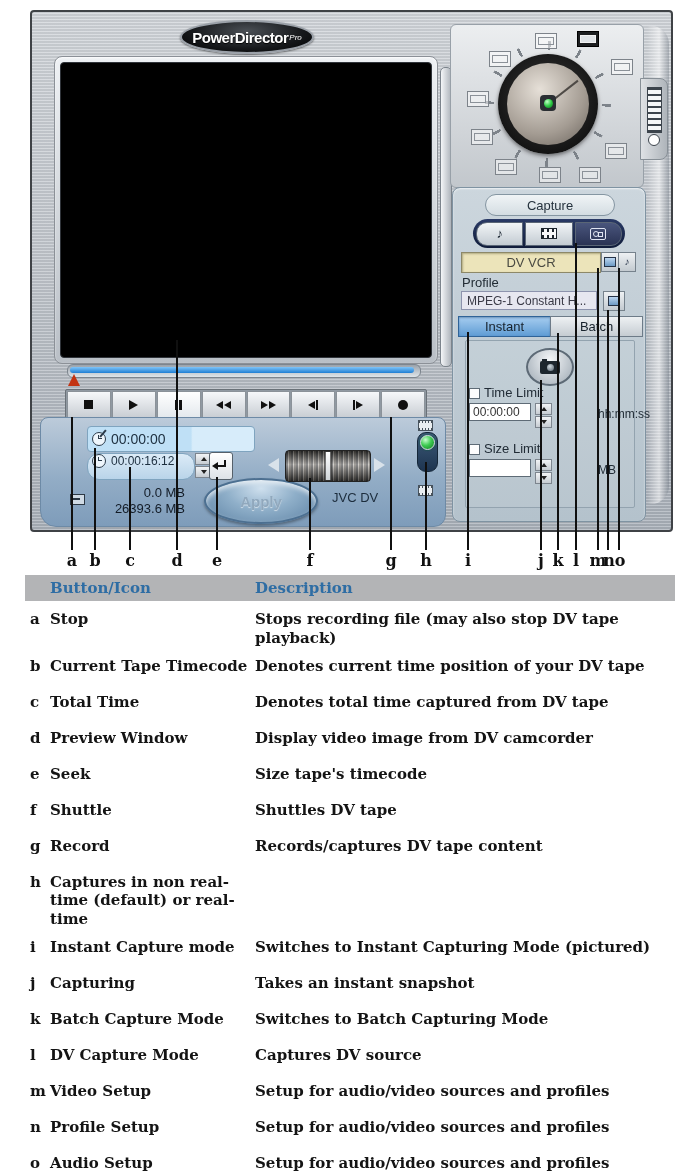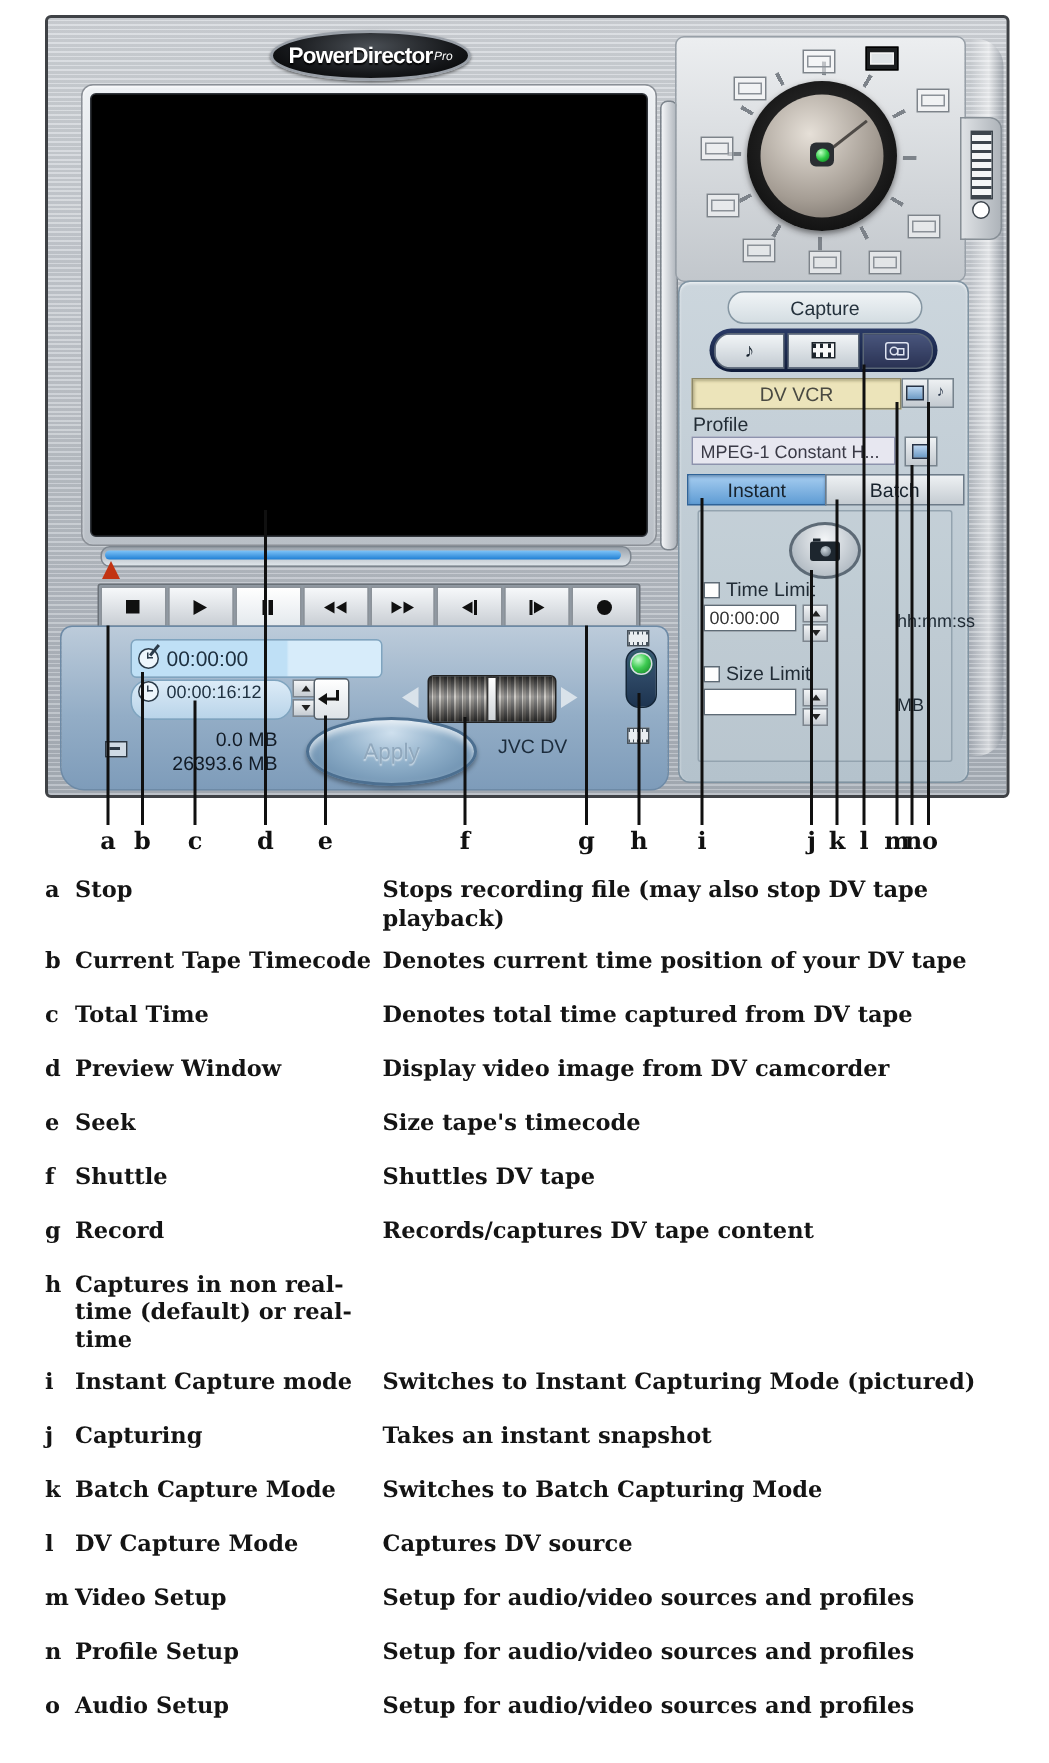--- a/index.html
+++ b/index.html
@@ -80,21 +80,21 @@
   .enter-ico .a{position:absolute;left:-2px;top:2px;width:0;height:0;
     border-top:4px solid transparent;border-bottom:4px solid transparent;border-right:6px solid #111;}
 
   .mb-text{position:absolute;color:#121b26;font-size:13px;text-align:right;width:130px;}
   .min-ico{position:absolute;left:38px;top:482px;width:13px;height:9px;border:1px solid #2c3844;background:#cfdae4;}
   .min-ico:before{content:"";position:absolute;left:2px;top:3px;width:7px;height:2px;background:#2c3844;}
 
   .apply-btn{position:absolute;left:172px;top:466px;width:110px;height:42px;border-radius:50%;
     background:radial-gradient(ellipse at 50% 20%,#cfe0ee 0%,#8fafc9 45%,#5d82a4 100%);
     border:2px solid #4c6f90;box-shadow:inset 0 3px 5px rgba(255,255,255,.7),0 2px 3px rgba(0,0,0,.35);
-    display:flex;align-items:center;justify-content:center;color:#90a8bd;font-weight:normal;font-size:15px;
+    display:flex;align-items:center;justify-content:center;color:#90a8bd;font-weight:bold;font-size:15px;
     text-shadow:0 1px 1px rgba(255,255,255,.6);}
   .devname{position:absolute;left:300px;top:478px;color:#1c2c3c;font-size:13px;}
 
   .shuttle-wheel{position:absolute;left:253px;top:438px;width:84px;height:30px;border-radius:4px;border:1px solid #222;
     background:
       linear-gradient(180deg,rgba(0,0,0,.55),rgba(255,255,255,.35) 45%,rgba(0,0,0,.55)),
       repeating-linear-gradient(90deg,#4c4c4c 0 2px,#b9b5ae 2px 3px,#6e6a64 3px 5px);}
   .shuttle-wheel .mark{position:absolute;left:50%;top:0;transform:translateX(-50%);width:7px;height:100%;
     background:linear-gradient(180deg,#fff,#cfd4d8);border:1px solid #333;box-sizing:border-box;}
   .sh-arrow-l{position:absolute;left:236px;top:446px;width:0;height:0;
@@ -437,20 +437,24 @@
   <span class="clet" style="left:426px;top:551px;">h</span>
   <span class="clet" style="left:468px;top:551px;">i</span>
   <span class="clet" style="left:541px;top:551px;">j</span>
   <span class="clet" style="left:558px;top:551px;">k</span>
   <span class="clet" style="left:576px;top:551px;">l</span>
   <span class="clet" style="left:598px;top:551px;">m</span>
   <span class="clet" style="left:609px;top:551px;">n</span>
   <span class="clet" style="left:620px;top:551px;">o</span>
 
   <div class="ref-table">
+    <div class="ref-head">
+      <div class="h1">Button/Icon</div>
+      <div>Description</div>
+    </div>
 
     <div class="ref-row">
         <div class="key">a</div>
         <div>Stop</div>
         <div>Stops recording file (may also stop DV tape playback)</div>
       </div>
     <div class="ref-row">
         <div class="key">b</div>
         <div>Current Tape Timecode</div>
         <div>Denotes current time position of your DV tape</div>

